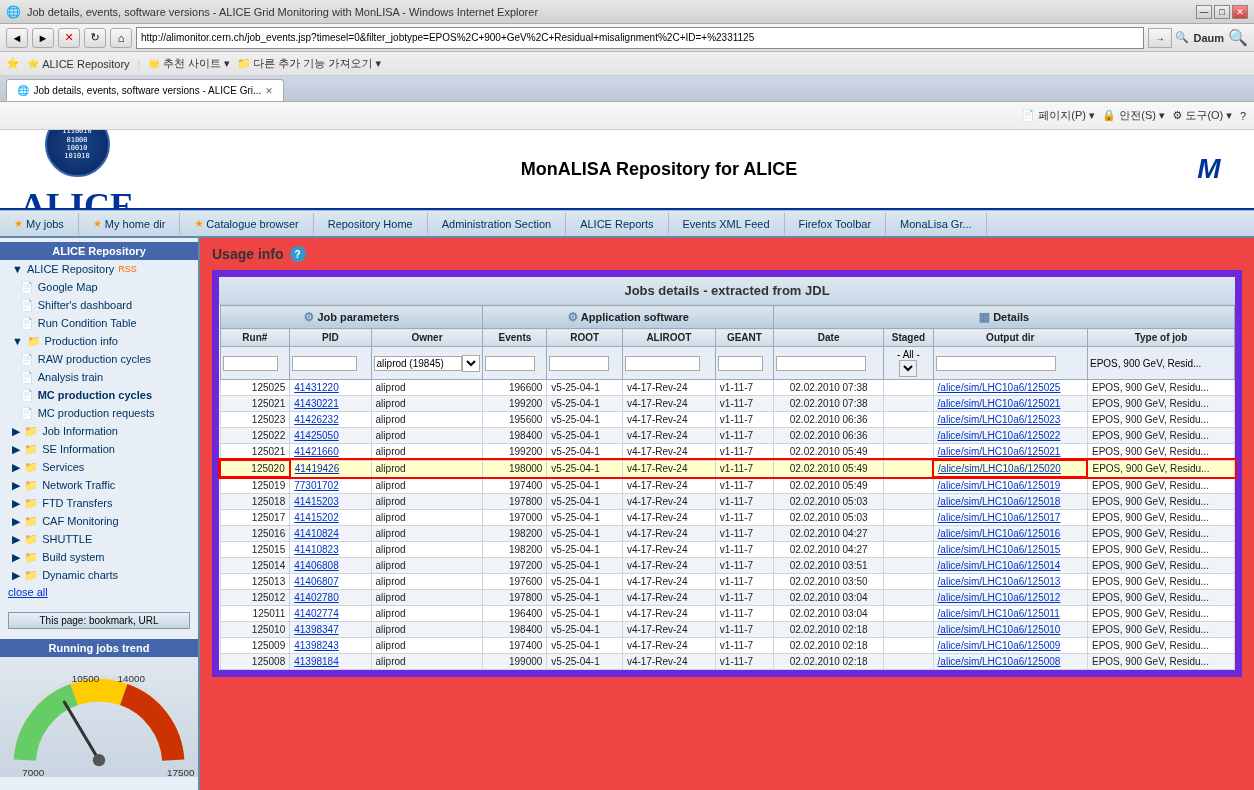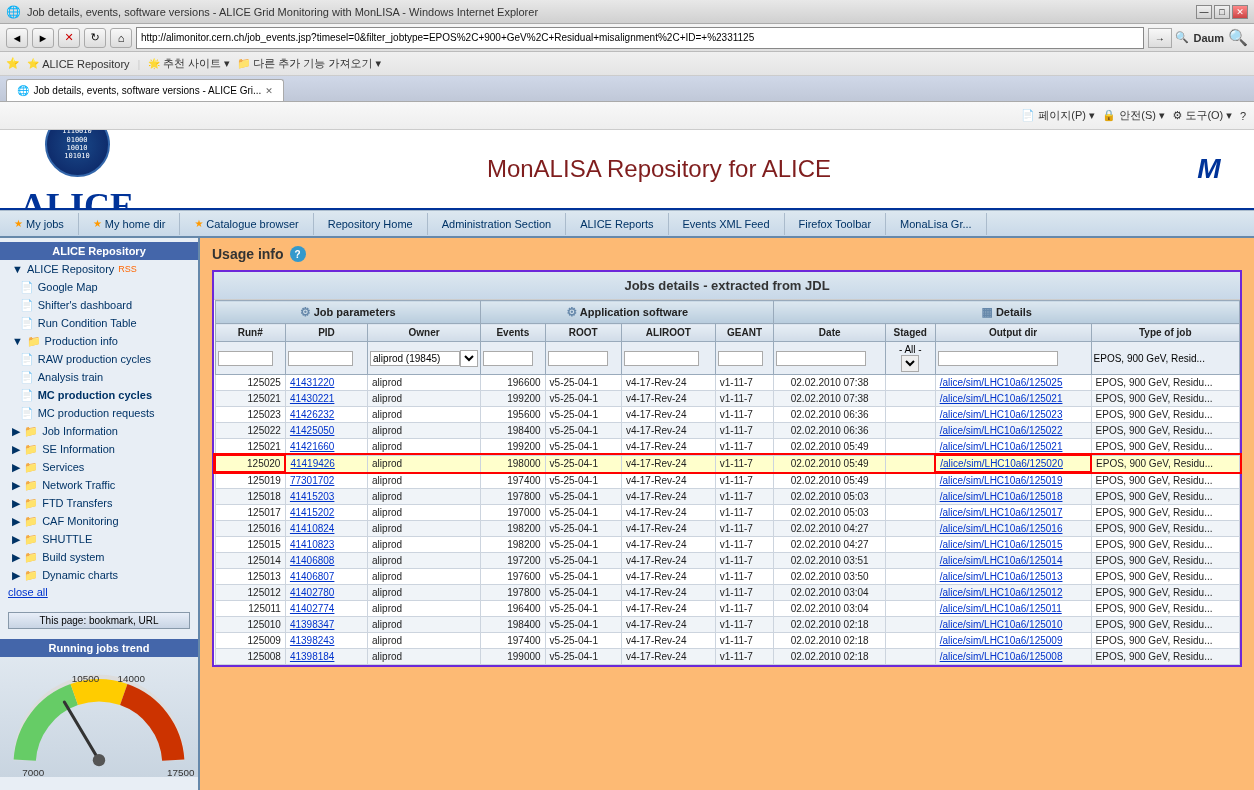--- a/index.html
+++ b/index.html
@@ -85,21 +85,21 @@
       width: 65px; height: 65px;
       border-radius: 50%;
       background: radial-gradient(circle, #1a4a8a, #0a2060);
       display: flex; align-items: center; justify-content: center;
       border: 2px solid #3366aa;
       position: relative;
     }
     .logo-text-overlay { color: #fff; font-size: 7px; font-family: monospace; line-height: 1.2; text-align: center; }
     .alice-text { color: #003399; font-size: 36px; font-weight: bold; font-family: 'Times New Roman', serif; }
     .site-title { flex: 1; text-align: center; }
-    .site-title h1 { color: #7f1d1d; font-size: 24px; font-weight: normal; }
+    .site-title h1 { color: #000000; font-size: 18px; font-weight: bold; }
 
     
     .nav-menu {
       background: linear-gradient(to bottom, #dde8f0, #c8d8e8);
       border-top: 1px solid #aabbcc;
       border-bottom: 2px solid #6688aa;
       padding: 0;
       display: flex;
       align-items: center;
       height: 28px;
@@ -177,41 +177,41 @@
       align-items: center;
       justify-content: center;
       overflow: hidden;
     }
 
     
     .content-area {
       flex: 1;
       padding: 8px 12px;
       overflow: auto;
-      background: #fdba74;
+      background: #ef4444;
     }
     .usage-info-header {
       display: flex;
       align-items: center;
       gap: 6px;
       margin-bottom: 8px;
     }
     .usage-info-text { font-size: 14px; font-weight: bold; color: #333; }
     .help-icon {
       width: 16px; height: 16px;
       background: #3399cc;
       border-radius: 50%;
       color: #fff;
       display: flex; align-items: center; justify-content: center;
       font-size: 10px; font-weight: bold;
       cursor: pointer;
     }
 
     .jobs-table-container {
-      border: 2px solid #6d28d9;
+      border: 7px solid #6d28d9;
       background: #f8f8f8;
     }
     .jobs-title {
       background: linear-gradient(to bottom, #dde8f0, #c8d8e8);
       text-align: center;
       padding: 6px;
       font-weight: bold;
       font-size: 13px;
       color: #333;
       border-bottom: 1px solid #ccc;

